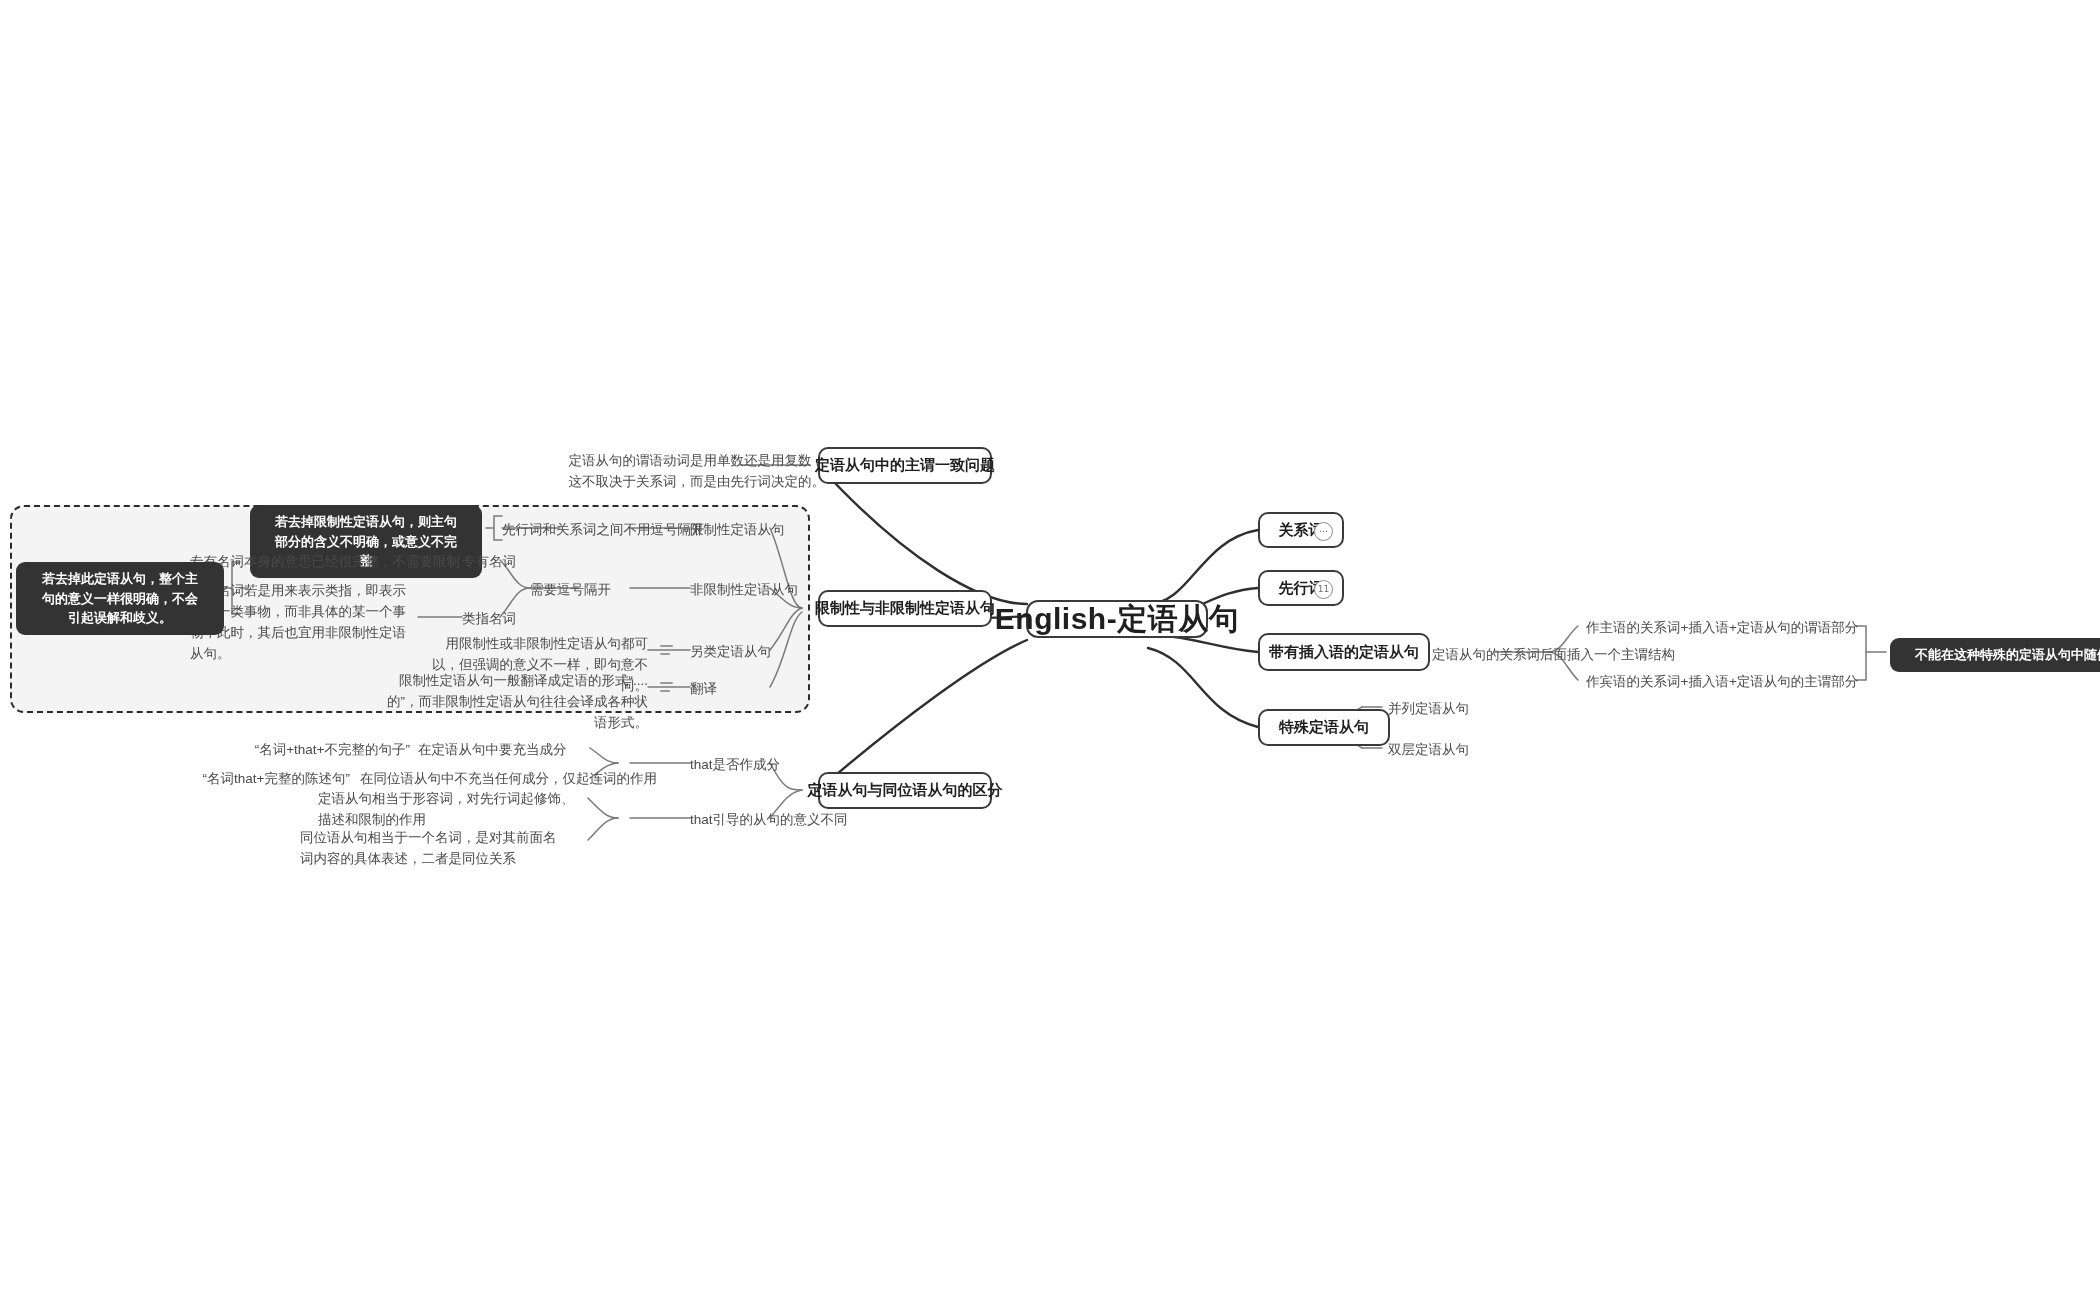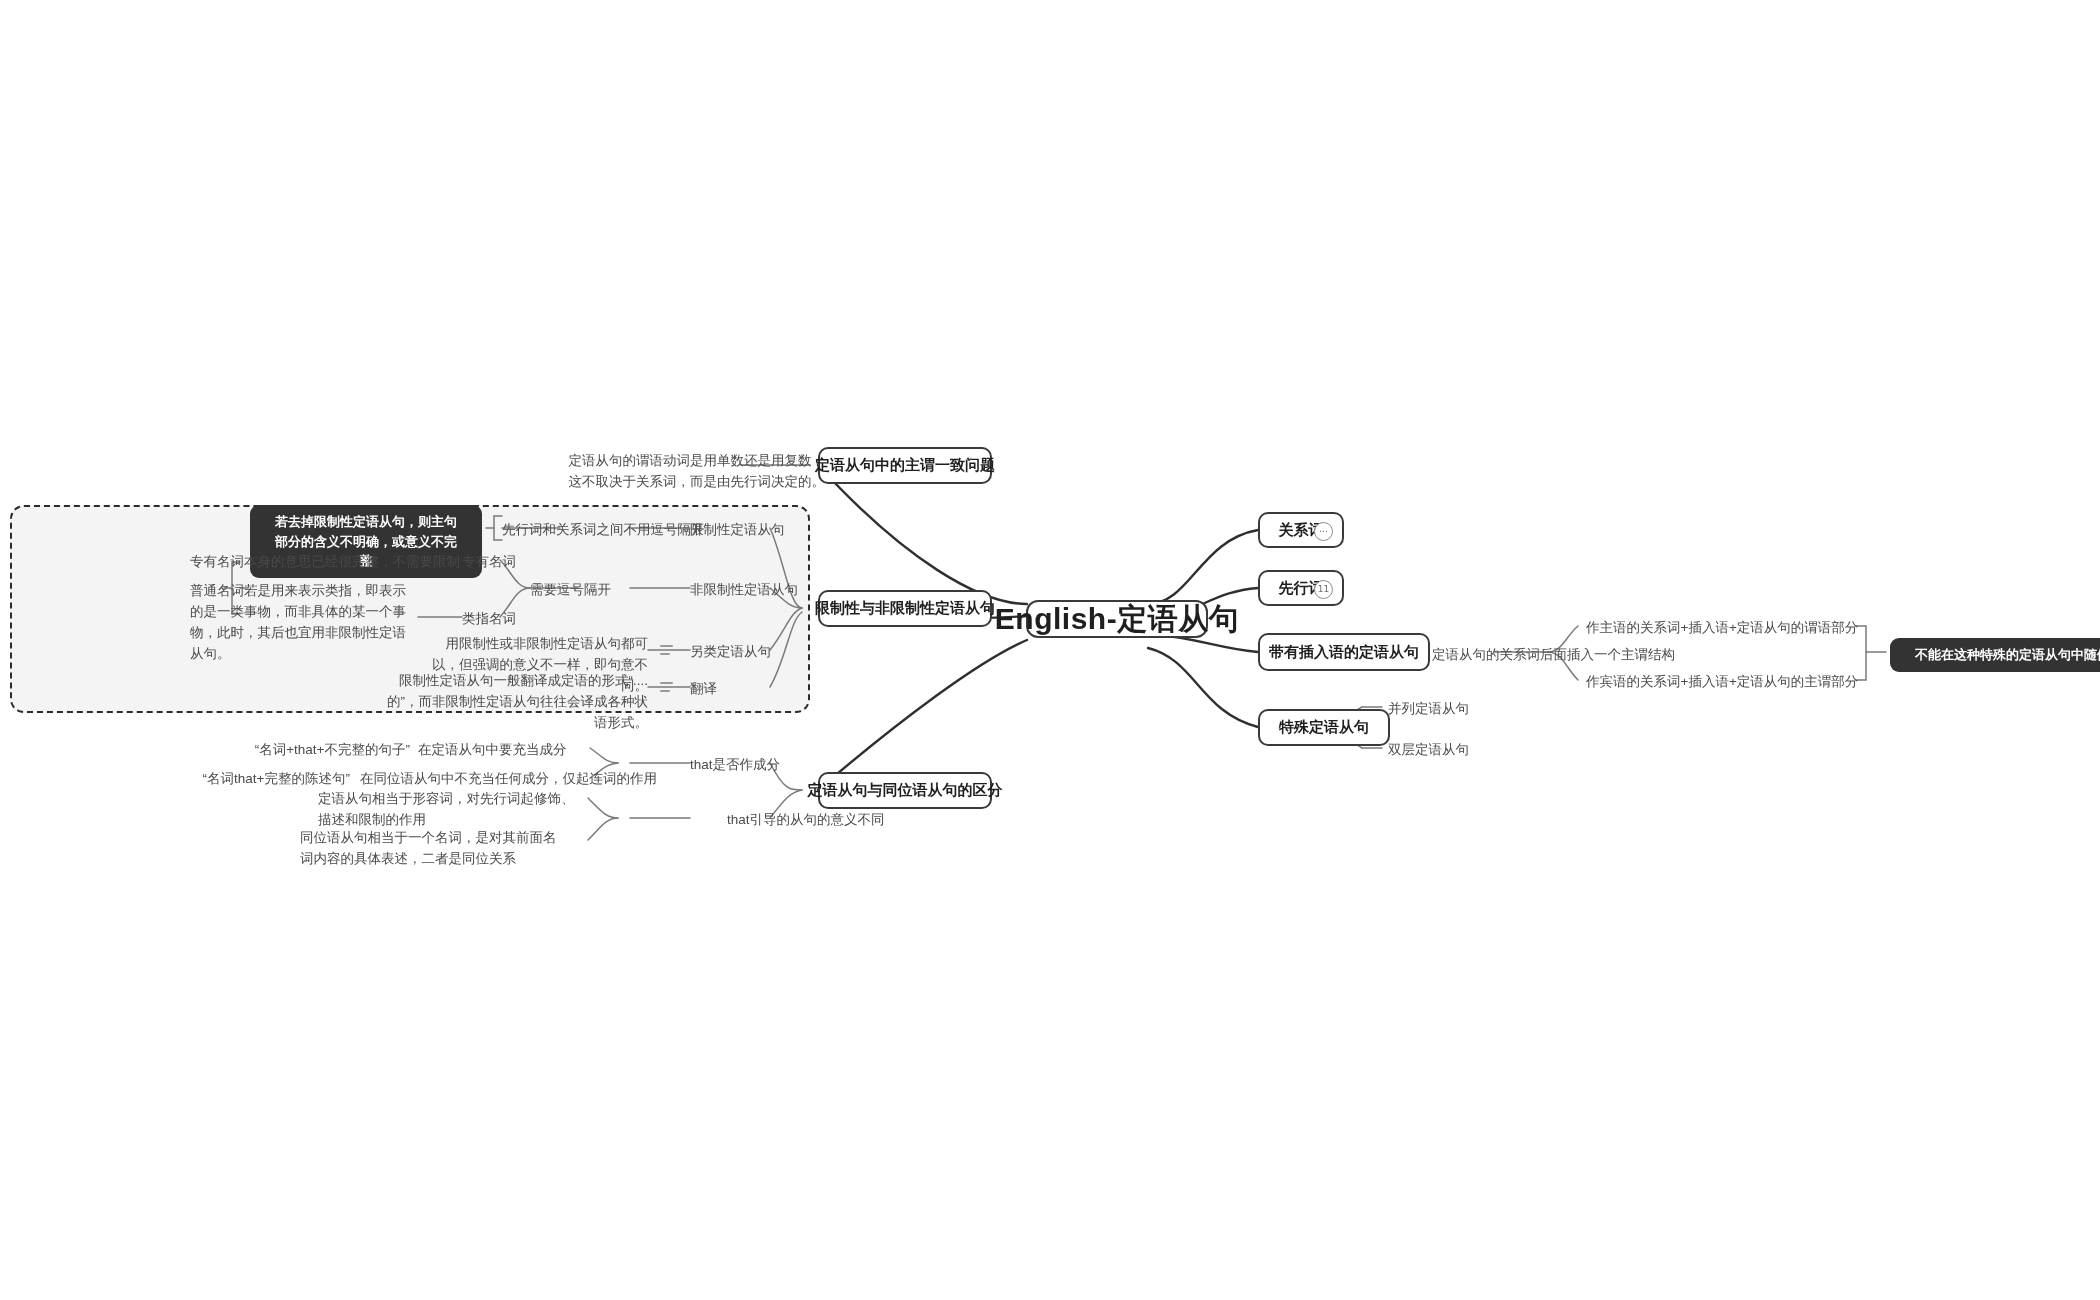--- a/index.html
+++ b/index.html
@@ -254,20 +254,23 @@
   </div>
   <div class="leaf" style="left:190px; top:552px;">
     <span>专有名词本身的意思已经很完整，不需要限制</span>
   </div>
   <div class="leaf" style="left:462px; top:609px;">
     <span>类指名词</span>
   </div>
   <div class="leaf multi w210" style="left:190px; top:581px;">
     <span>普通名词若是用来表示类指，即表示的是一类事物，而非具体的某一个事物，此时，其后也宜用非限制性定语从句。</span>
   </div>
+  <div class="pill" style="left:16px; top:562px; width:208px;">
+    <span>若去掉此定语从句，整个主句的意义一样很明确，不会引起误解和歧义。</span>
+  </div>
 
   <div class="leaf" style="left:690px; top:642px;">
     <span>另类定语从句</span>
   </div>
   <div class="noteicon" style="left:660px; top:645px;">
     <i></i>
       <i></i>
   </div>
   <div class="leaf multi w210 right" style="left:432px; top:634px;">
     <span>用限制性或非限制性定语从句都可以，但强调的意义不一样，即句意不同。</span>
@@ -297,21 +300,21 @@
   <div class="leaf right" style="left:250px; top:740px; width:160px;">
     <span>“名词+that+不完整的句子”</span>
   </div>
   <div class="leaf" style="left:360px; top:769px;">
     <span>在同位语从句中不充当任何成分，仅起连词的作用</span>
   </div>
   <div class="leaf right" style="left:190px; top:769px; width:160px;">
     <span>“名词that+完整的陈述句”</span>
   </div>
 
-  <div class="leaf" style="left:690px; top:810px;margin-left:37px;">
+  <div class="leaf" style="left:690px; top:810px;">
     <span>that引导的从句的意义不同</span>
   </div>
   <div class="leaf multi w260" style="left:318px; top:789px;">
     <span>定语从句相当于形容词，对先行词起修饰、描述和限制的作用</span>
   </div>
   <div class="leaf multi w260" style="left:300px; top:828px;">
     <span>同位语从句相当于一个名词，是对其前面名词内容的具体表述，二者是同位关系</span>
   </div>
 
   <div class="node lvl1" style="left:1258px; top:512px; width:86px; height:36px;">

